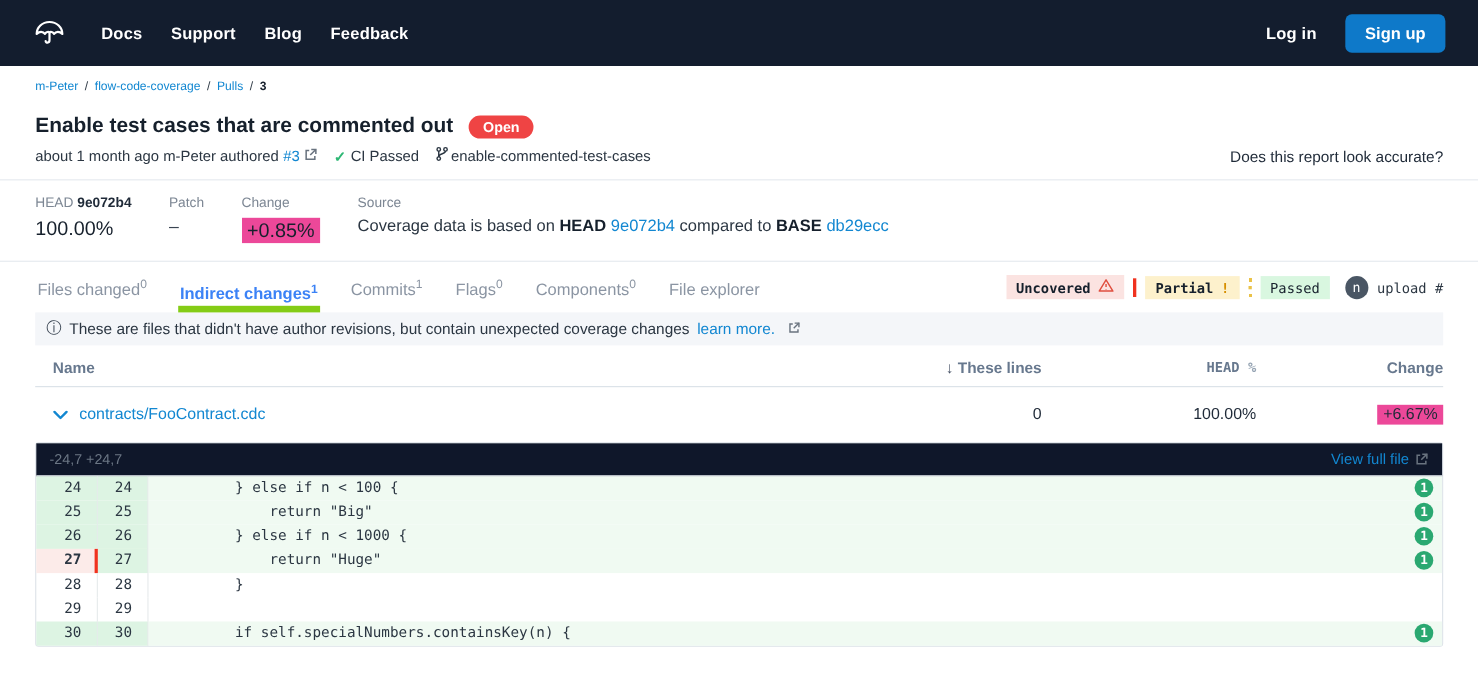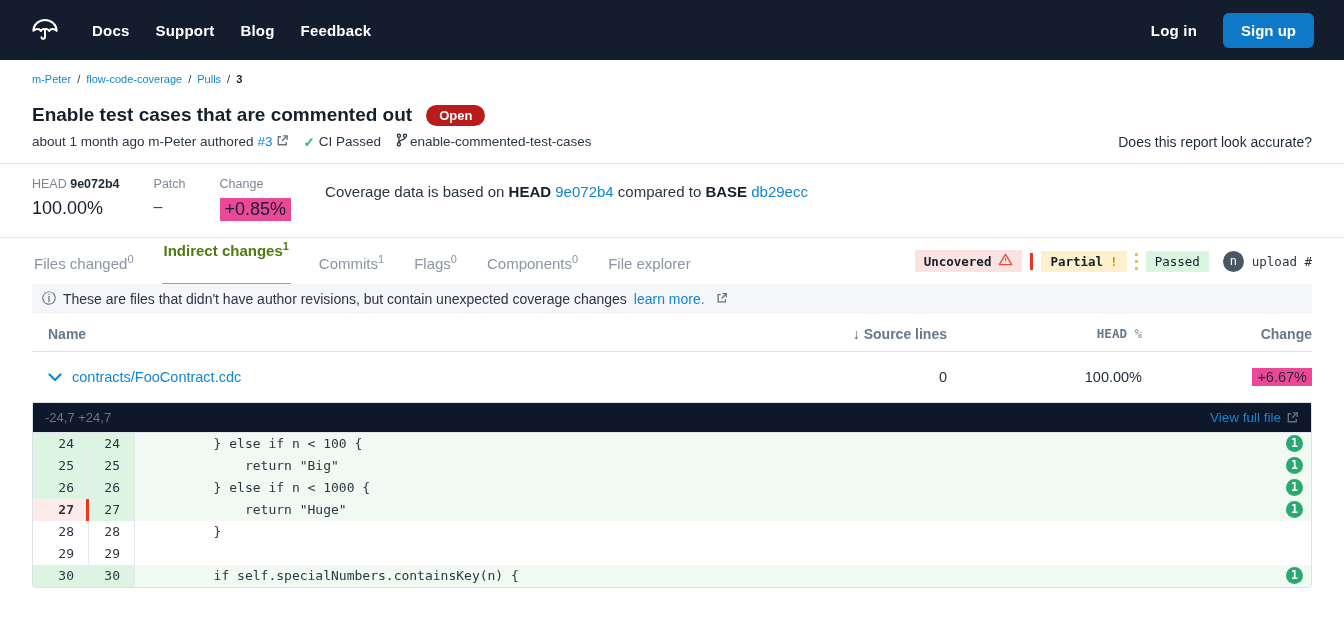--- a/index.html
+++ b/index.html
@@ -17,21 +17,21 @@
     border: none; border-radius: 6px; padding: 9px 18px; cursor: pointer; }
 
   
   .content { padding: 0 32px; }
   .breadcrumb { padding-top: 13px; font-size: 11px; }
   .crumb-link { color: #1287d1; cursor: pointer; }
   .crumb-sep { color: #2b3642; margin: 0 6px; }
   .crumb-current { font-weight: 700; color: #16202c; }
   .title-row { margin-top: 19px; display: flex; align-items: center; gap: 14px; }
   .pr-title { font-size: 19px; font-weight: 800; color: #16202c; }
-  .open-badge { background: #b91c1c; color: #fff; font-size: 13px; font-weight: 700;
+  .open-badge { background: #ef4444; color: #fff; font-size: 13px; font-weight: 700;
     padding: 3px 13px; border-radius: 14px; }
   .meta-row { margin-top: 7px; display: flex; align-items: center; font-size: 13.5px;
     color: #2b3642; }
   .meta-row .gap { margin-left: 14px; }
   .pr-link { color: #1287d1; cursor: pointer; margin-left: 4px; }
   .ext-icon { display: inline-block; vertical-align: -1px; margin-left: 4px; }
   .check { color: #2eb875; font-weight: 700; margin-right: 4px; }
   .branch-icon { vertical-align: -2px; margin-right: 2px; }
   .accuracy { margin-left: auto; font-size: 14px; color: #1f2a38; }
 
@@ -46,22 +46,22 @@
   .green-bg { background: #ec4899; padding: 1px 5px; display: inline-block; }
   .source-line { margin-top: 6px; font-size: 15px; color: #2b3642; }
   .source-line b { color: #16202c; }
   .hash-link { color: #1287d1; cursor: pointer; }
 
   
   .tabs-row { display: flex; align-items: flex-end; padding: 0 32px; height: 46px; }
   .tab { font-size: 15px; color: #8b95a3; padding: 0 2px 12px; margin-right: 26px;
     cursor: pointer; white-space: nowrap; }
   .tab sup { font-size: 11px; }
-  .tab.active { color: #4d7c0f; font-weight: 800; border-bottom: 1px solid #84cc16;
-    padding-bottom: 24px; }
+  .tab.active { color: #3b82f6; font-weight: 800; border-bottom: 6px solid #84cc16;
+    padding-bottom: 2px; }
   .legend { margin-left: auto; display: flex; align-items: center; gap: 8px;
     padding-bottom: 12px; font-family: "DejaVu Sans Mono", monospace; font-size: 12.5px; }
   .chip { display: inline-flex; align-items: center; gap: 7px; padding: 3px 9px; }
   .chip-uncovered { background: #fbe3e1; font-weight: 700; color: #16202c; }
   .chip-partial { background: #fdf1cc; font-weight: 700; color: #16202c; }
   .chip-covered { background: #d9f7e0; color: #16202c; }
   .bar-solid { width: 3px; height: 17px; background: #f0321f; }
   .bar-dotted { width: 0; height: 17px; border-left: 3px dotted #eac248; }
   .bang { color: #d68f00; font-weight: 700; }
   .n-circle { width: 21px; height: 21px; border-radius: 50%; background: #4a5664;
@@ -173,20 +173,21 @@
   </div>
   <div>
     <div class="stat-label">Patch</div>
     <div class="stat-value patch-value">–</div>
   </div>
   <div>
     <div class="stat-label">Change</div>
     <div class="stat-value green-bg">+0.85%</div>
   </div>
   <div>
+    <div class="stat-label">Source</div>
     <div class="source-line"><span>Coverage data is based on </span><b>HEAD</b> <span class="hash-link">9e072b4</span><span> compared to </span><b>BASE</b> <span class="hash-link">db29ecc</span></div>
   </div>
 </div>
 <div class="divider" style="margin-top:0"></div>
 
 <div class="tabs-row">
   <span class="tab"><span>Files changed</span><sup>0</sup></span>
   <span class="tab active"><span>Indirect changes</span><sup>1</sup></span>
   <span class="tab"><span>Commits</span><sup>1</sup></span>
   <span class="tab"><span>Flags</span><sup>0</sup></span>
@@ -227,21 +228,21 @@
       <path d="M5.5 3 H2.5 V11.5 H11 V8.5"></path>
         <path d="M7.5 2 H12 V6.5"></path>
         <path d="M12 2 L6.5 7.5"></path>
     </svg>
   </span>
 </div>
 
 <div class="ftable">
   <div class="fhead">
     <span class="col-name">Name</span>
-    <span class="col-missed"><span class="sort-arrow">↓</span><span>Source lines</span></span>
+    <span class="col-missed"><span class="sort-arrow">↓</span><span>These lines</span></span>
     <span class="col-head head-pct-label"><span>HEAD</span> <span class="pct-sign">%</span></span>
     <span class="col-change">Change</span>
   </div>
   <div class="frow">
     <span class="file-cell">
       <span class="chev">
         <svg width="14" height="9" viewBox="0 0 14 9" fill="none" stroke="#1287d1" stroke-width="2.2" stroke-linecap="round" stroke-linejoin="round">
             <path d="M1.5 1.5 L7 7 L12.5 1.5"></path>
           </svg>
       </span>

